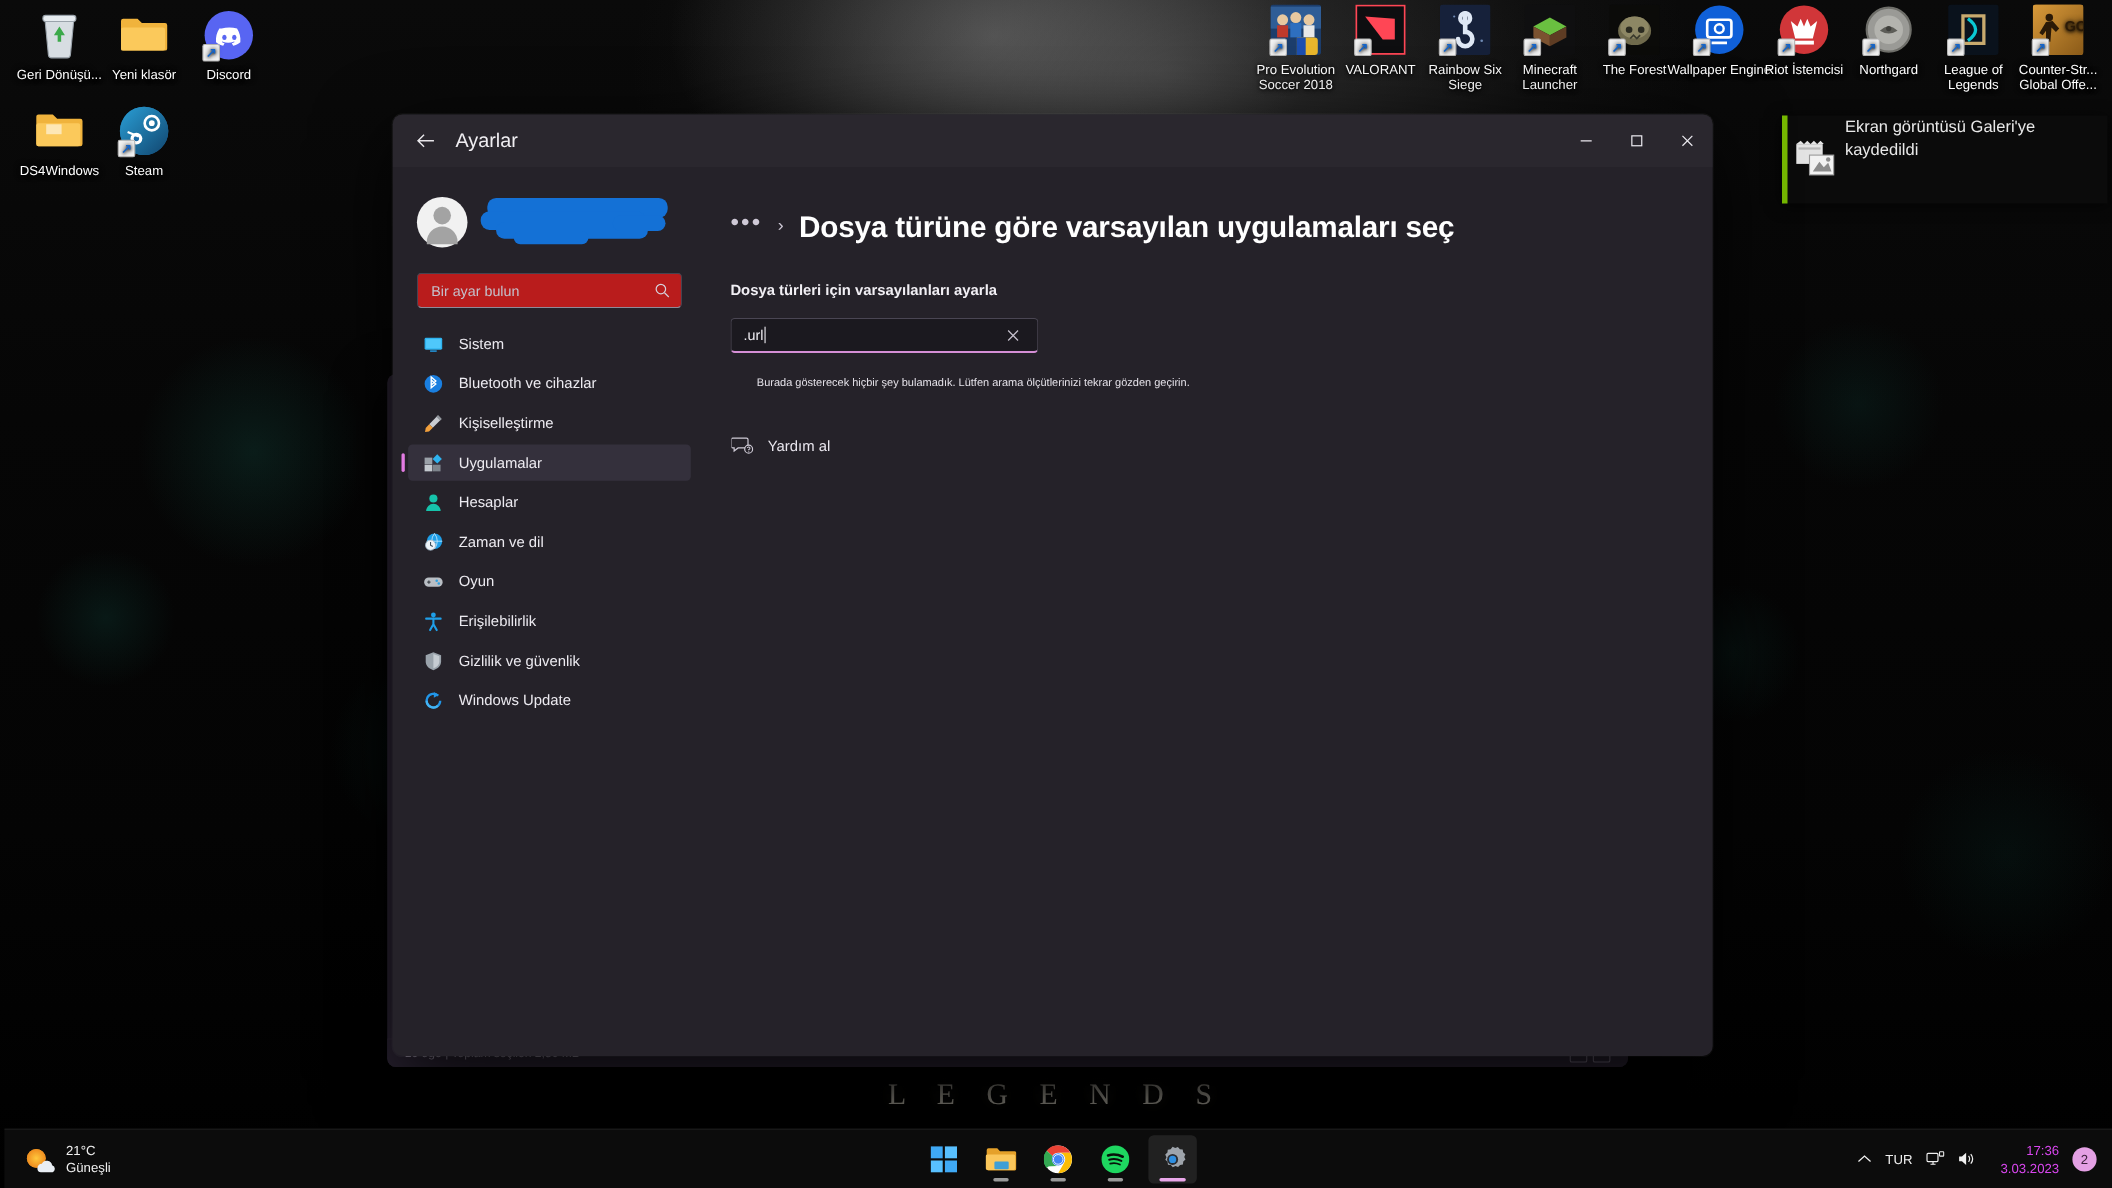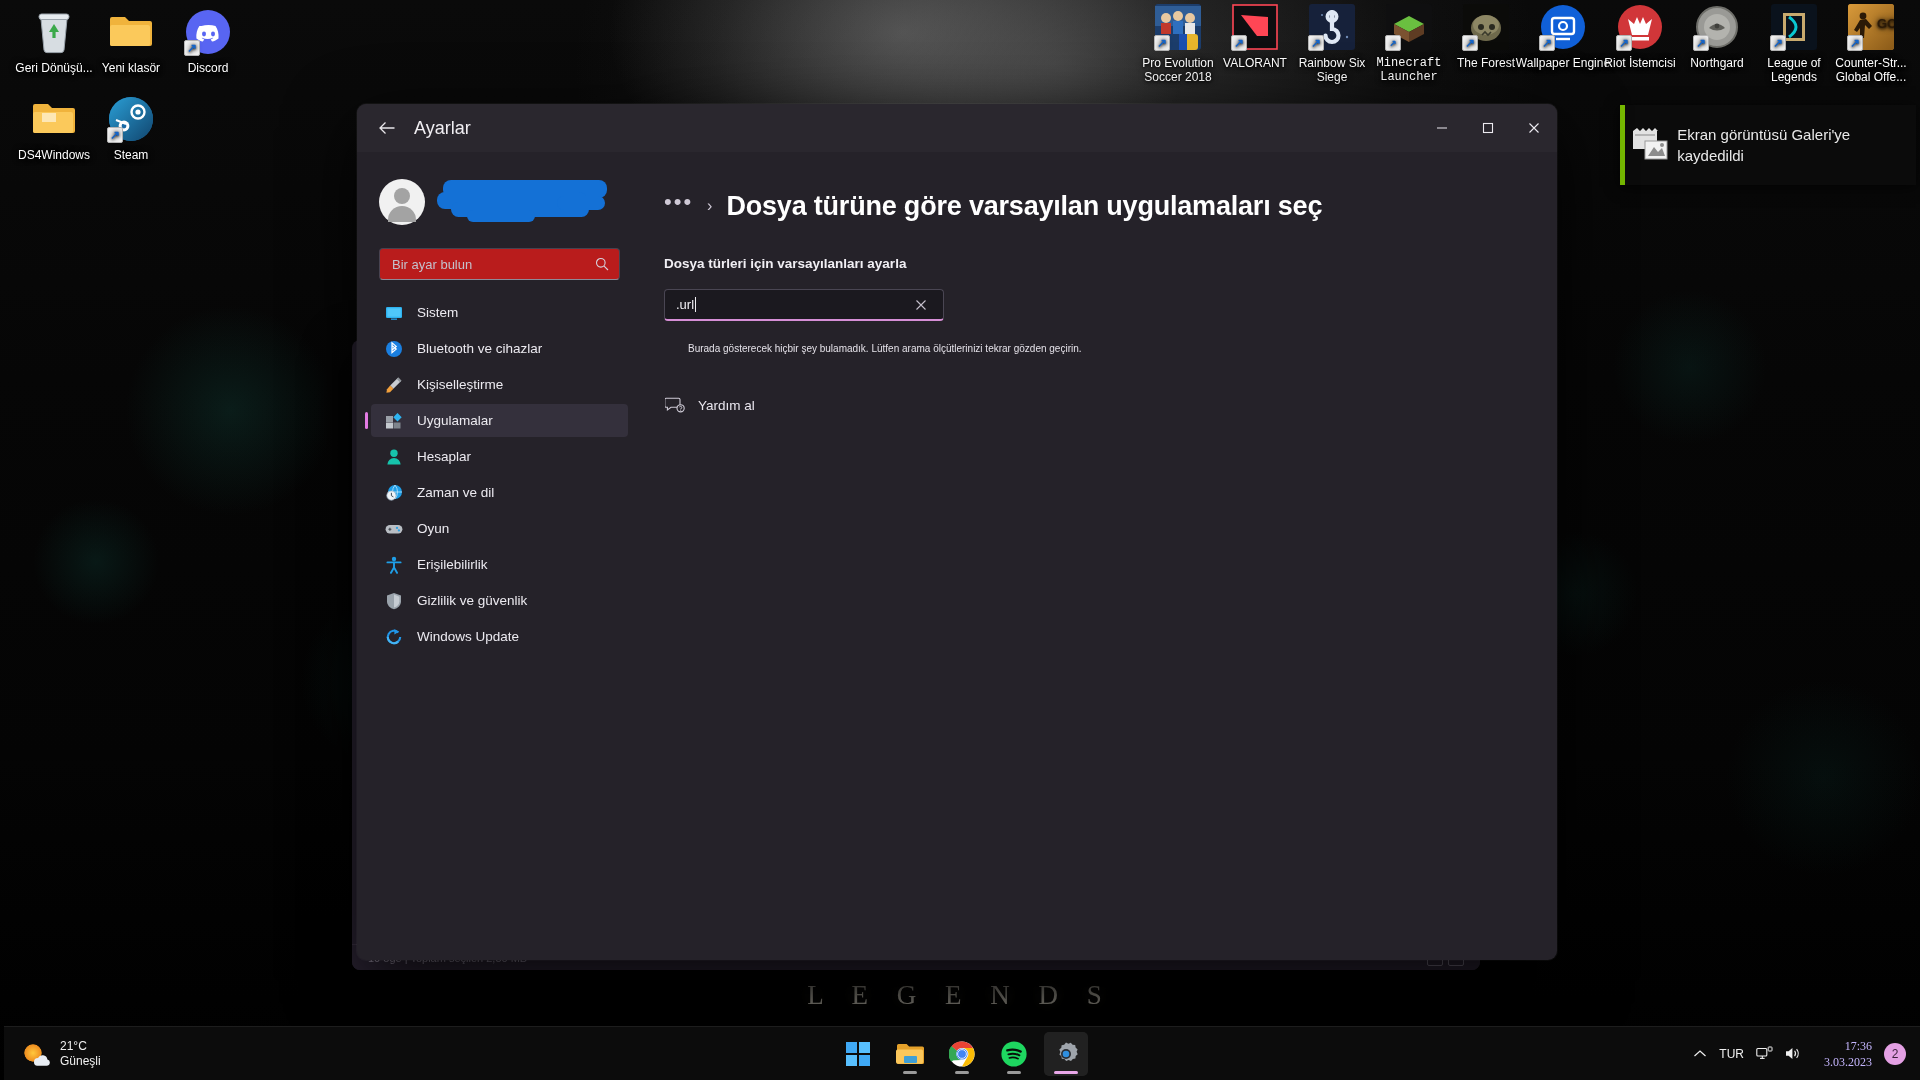--- a/index.html
+++ b/index.html
@@ -55,21 +55,21 @@
     color: #1464c8; font-size: 12px; line-height: 14px; font-weight: bold;
     display: flex; align-items: center; justify-content: center;
   }
   .shortcut-arrow::after { content: "↗"; }
 
   
   #toast {
     position: absolute; left: 1620px; top: 105px;
     width: 296px; height: 80px;
     background: #0b0b0b;
-    display: flex; align-items: center;
+    display: flex; 
     box-shadow: 0 2px 14px rgba(0,0,0,0.7);
   }
   #toast .bar { width: 5px; height: 100%; background: #76b900; }
   #toast .ticon { width: 56px; display:flex; align-items:center; justify-content:center; }
   #toast .ttext { color: #e9e9e9; font-size: 15px; line-height: 21px; padding-right: 10px; }
 
   
   #bgwin {
     position: absolute; left: 352px; top: 340px;
     width: 1128px; height: 630px;
@@ -205,21 +205,21 @@
     position: absolute; bottom: 2px; left: 50%; transform: translateX(-50%);
     width: 14px; height: 3px; border-radius: 2px; background: #9a9a9a;
   }
   .tbitem.active .runind { width: 24px; background: #e9a7e9; }
   #tb-right {
     position: absolute; right: 0; height: 54px;
     display: flex; align-items: center; gap: 4px; padding-right: 14px;
   }
   #tb-right .tray { display: flex; align-items: center; gap: 12px; padding: 0 10px; height: 40px; border-radius: 5px; }
   #tb-right .lang { color: #f0f0f0; font-size: 12px; }
-  #clock { color: #c4b5fd; font-size: 12px; line-height: 16px; text-align: right; padding: 0 8px; font-family: Liberation Serif, serif; }
+  #clock { color: #d946ef; font-size: 12px; line-height: 16px; text-align: right; padding: 0 8px; }
   #notif-badge {
     width: 22px; height: 22px; border-radius: 50%;
     background: #e4a0e4; color: #3a1f3a;
     font-size: 12px; display: flex; align-items: center; justify-content: center;
   }
   svg { display: block; }
 </style>
 </head>
 <body>
 
@@ -325,21 +325,21 @@
         <rect width="46" height="46" rx="3" fill="#16213a"></rect>
         <circle cx="13" cy="11" r="1" fill="#6f8bb5"></circle>
             <circle cx="38" cy="33" r="1.2" fill="#6f8bb5"></circle>
         <path d="M23 8 v17 a6.5 6.5 0 1 1 -6.5 6.5" stroke="#dfe8f5" stroke-width="4.2" fill="none" stroke-linecap="round"></path>
         <circle cx="23" cy="12.5" r="4.5" stroke="#dfe8f5" stroke-width="4" fill="none"></circle>
       </svg>
           <span class="shortcut-arrow"></span>
         </span>
         <span class="label">Rainbow Six Siege</span>
       </div>
-      <div class="dicon" style="left: 1361px; top: 3px; font-family: Liberation Mono, monospace;">
+      <div class="dicon" style="left: 1361px; top: 3px;">
         <span class="glyph">
           <svg width="46" height="46" viewBox="0 0 46 46">
         <rect width="46" height="46" rx="3" fill="#0f0f10"></rect>
         <path d="M8 20 L23 12 L38 20 L23 28 Z" fill="#6abf40"></path>
         <path d="M8 20 L23 28 L23 38 L8 30 Z" fill="#7b5230"></path>
         <path d="M38 20 L23 28 L23 38 L38 30 Z" fill="#5e3c23"></path>
       </svg>
           <span class="shortcut-arrow"></span>
         </span>
         <span class="label">Minecraft Launcher</span>

